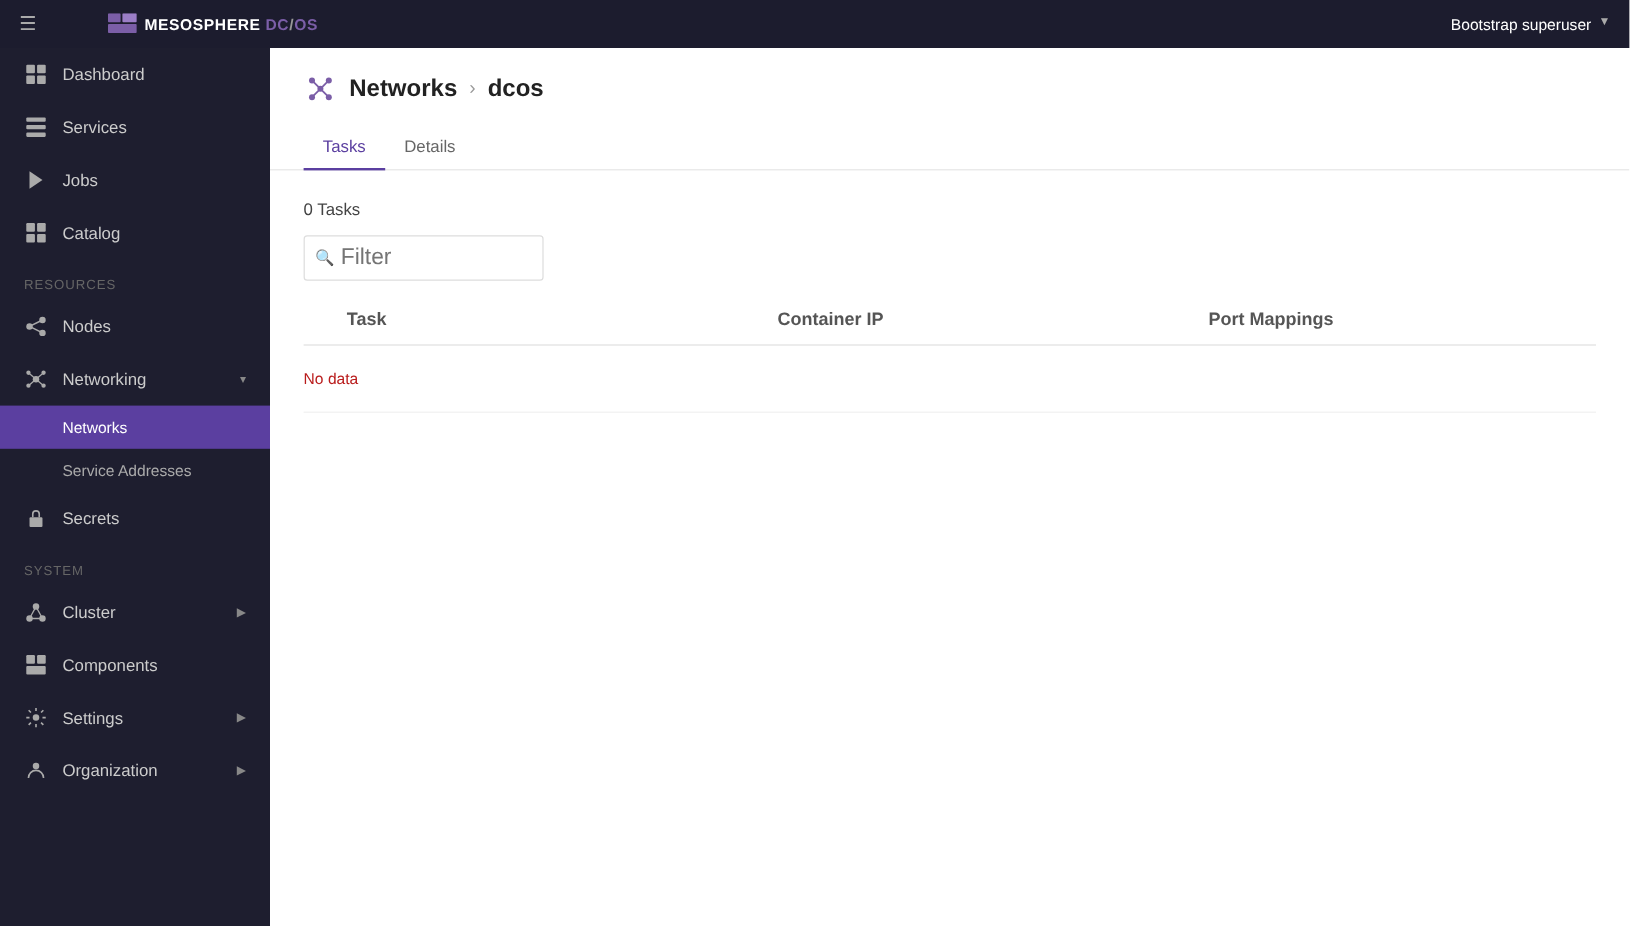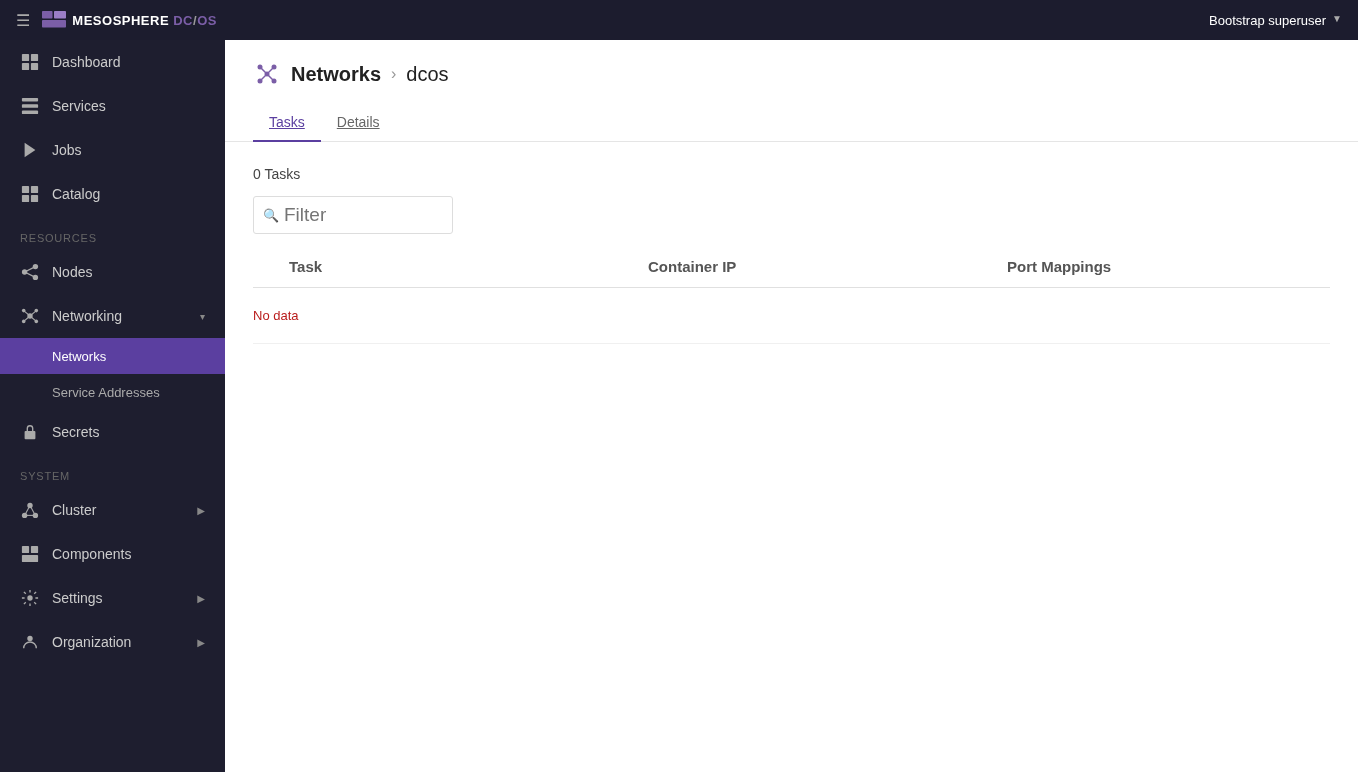--- a/index.html
+++ b/index.html
@@ -11,21 +11,21 @@
       background: #1c1c2e;
       display: flex;
       align-items: center;
       justify-content: space-between;
       padding: 0 16px;
       flex-shrink: 0;
       z-index: 100;
     }
     .topbar-left { display: flex; align-items: center; gap: 12px; }
     .hamburger-icon { color: #aaa; font-size: 16px; cursor: pointer; }
-    .logo { display: flex; align-items: center; gap: 6px; }
+    .logo { display: flex; align-items: center; gap: 6px; margin-left: 48px; }
     .logo-icon { width: 24px; height: 18px; }
     .logo-text { color: #fff; font-size: 13px; font-weight: 600; letter-spacing: 0.5px; }
     .topbar-right { display: flex; align-items: flex-start; gap: 6px; color: #fff; font-size: 13px; cursor: pointer; margin-left: 28px; }
     .dropdown-arrow { color: #aaa; font-size: 10px; }
 
     
     .main-layout { display: flex; flex: 1; overflow: hidden; }
 
     
     .sidebar {
@@ -95,31 +95,30 @@
       gap: 10px;
       margin-bottom: 16px;
     }
     .breadcrumb-networks-icon {
       width: 28px; height: 28px;
       display: flex; align-items: center; justify-content: center;
     }
     .breadcrumb-networks-icon svg { fill: #7b5ea7; width: 24px; height: 24px; }
     .breadcrumb-title { font-size: 20px; font-weight: 600; color: #222; }
     .breadcrumb-sep { color: #999; font-size: 16px; }
-    .breadcrumb-sub { font-size: 20px; font-weight: 400; color: #222; }
+    .breadcrumb-sub { font-size: 20px; font-weight: 700; color: #222; }
 
     .tabs { display: flex; gap: 0; }
     .tab {
       padding: 10px 16px;
       font-size: 14px;
       color: #666;
       cursor: pointer;
       border-bottom: 2px solid transparent;
       margin-bottom: -1px;
-      text-decoration: underline;
     }
     .tab.active { color: #5b3fa0; border-bottom: 2px solid #5b3fa0; font-weight: 500; }
 
     .content-body { padding: 24px 28px; flex: 1; overflow-y: auto; }
 
     .tasks-count { font-size: 14px; color: #444; margin-bottom: 14px; }
 
     .filter-input-wrapper {
       position: relative;
       width: 200px;

